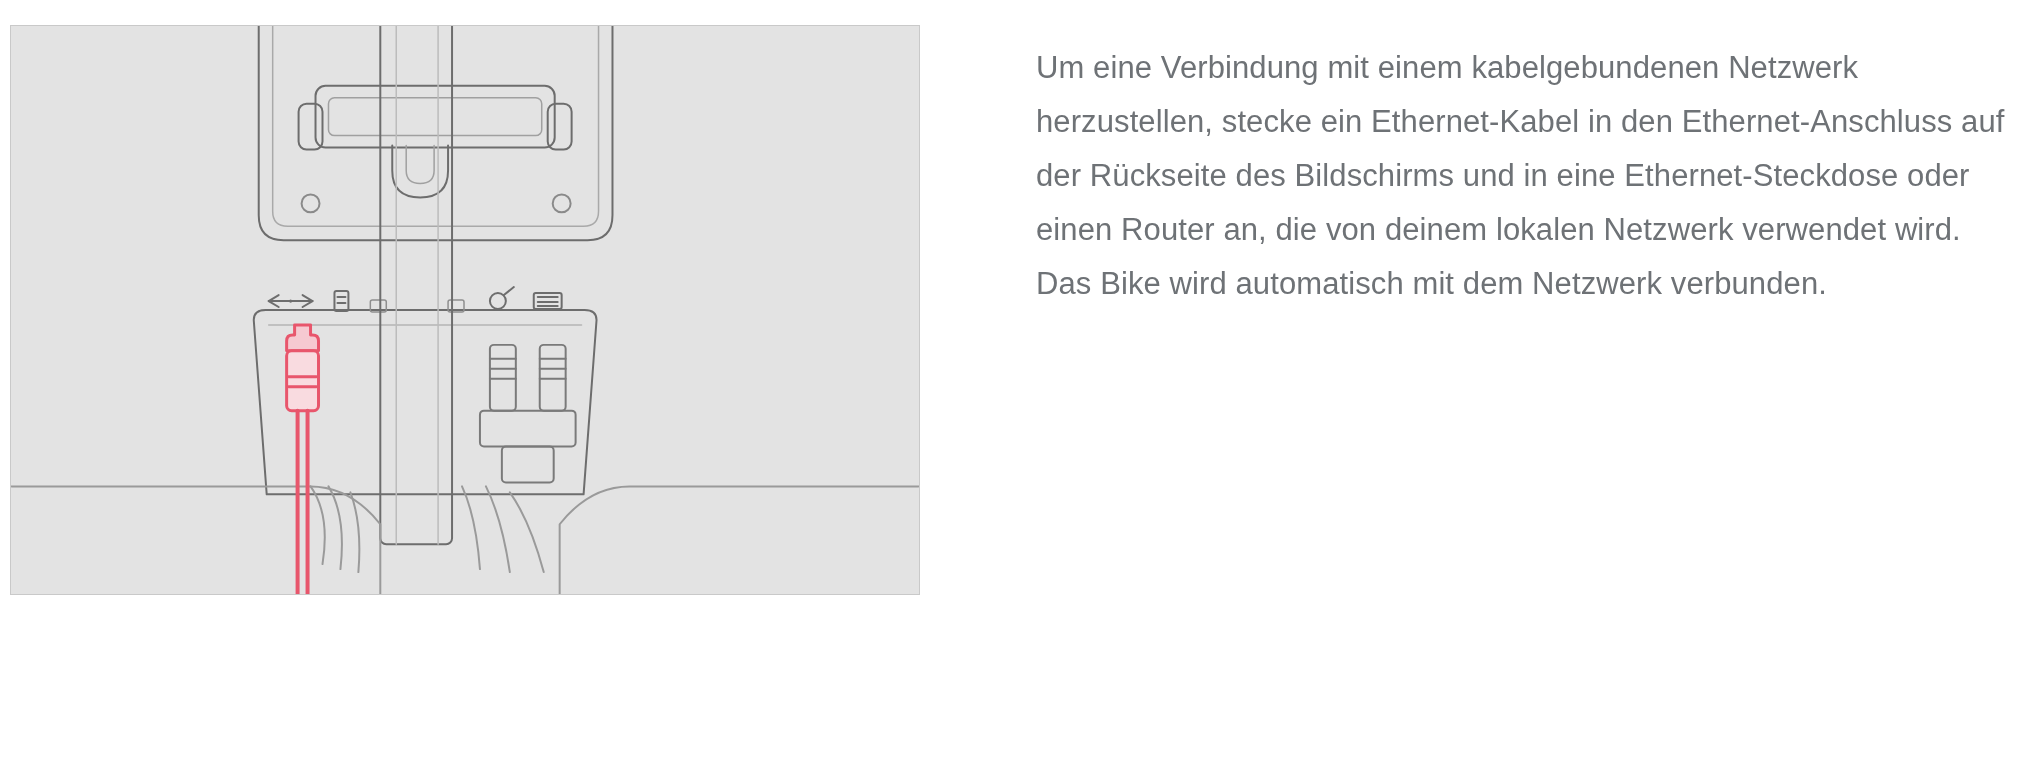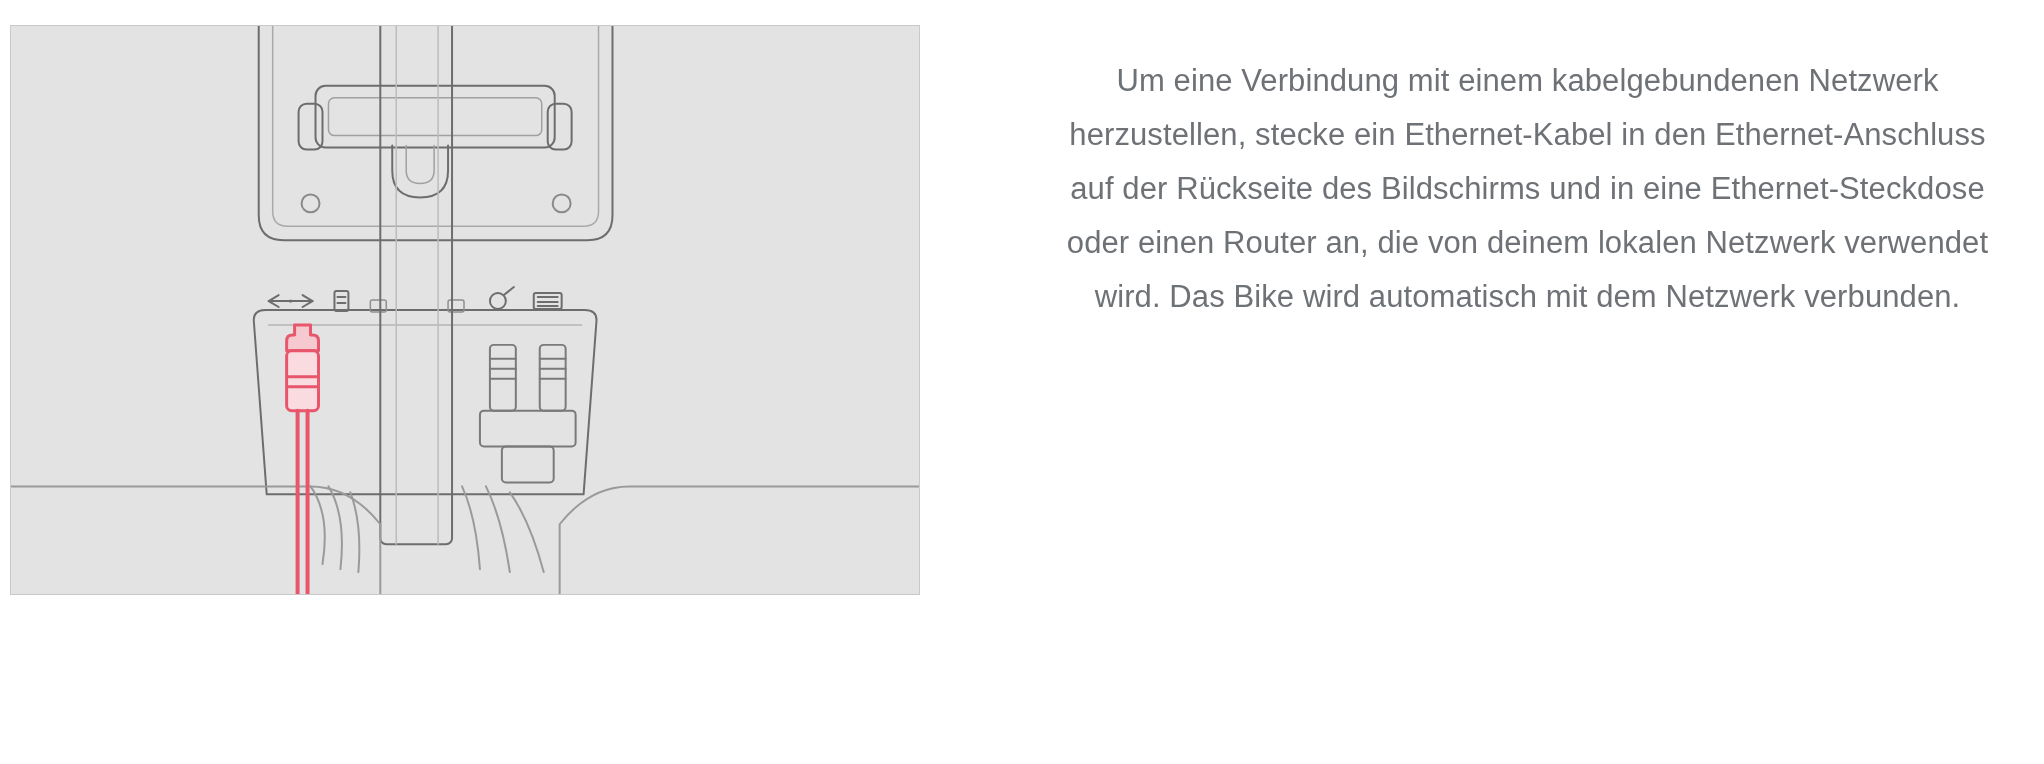--- a/index.html
+++ b/index.html
@@ -40,28 +40,27 @@
   }
 
   
   .text-column {
     position: absolute;
     left: 1035px;
     top: 40px;
     width: 985px;
   }
   .body-paragraph {
-    margin: 14px;
+    margin: 1px;
     font-size: 31px;
     line-height: 54px;
     color: #6e7276;
     font-family: "Liberation Sans", sans-serif;
     font-weight: 400;
     letter-spacing: 0.1px;
-    text-align: center;
   }
 </style>
 </head>
 <body>
 
 <div class="page">
 
   <div class="illustration">
     <svg viewBox="0 0 910 570" xmlns="http://www.w3.org/2000/svg">
       <g fill="none" stroke="#6d6d6d" stroke-width="2" stroke-linejoin="round" stroke-linecap="round">

